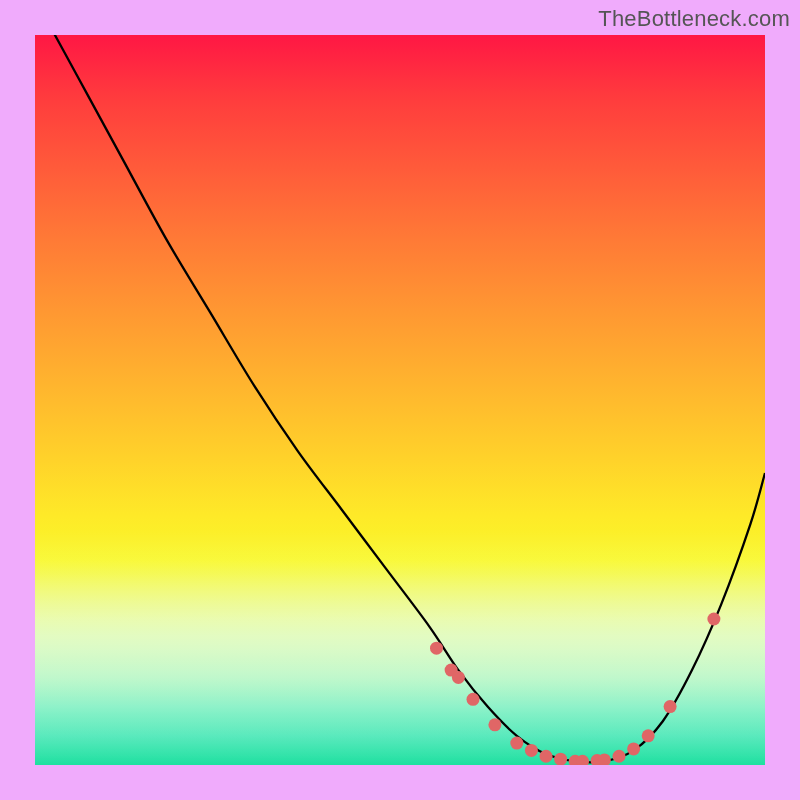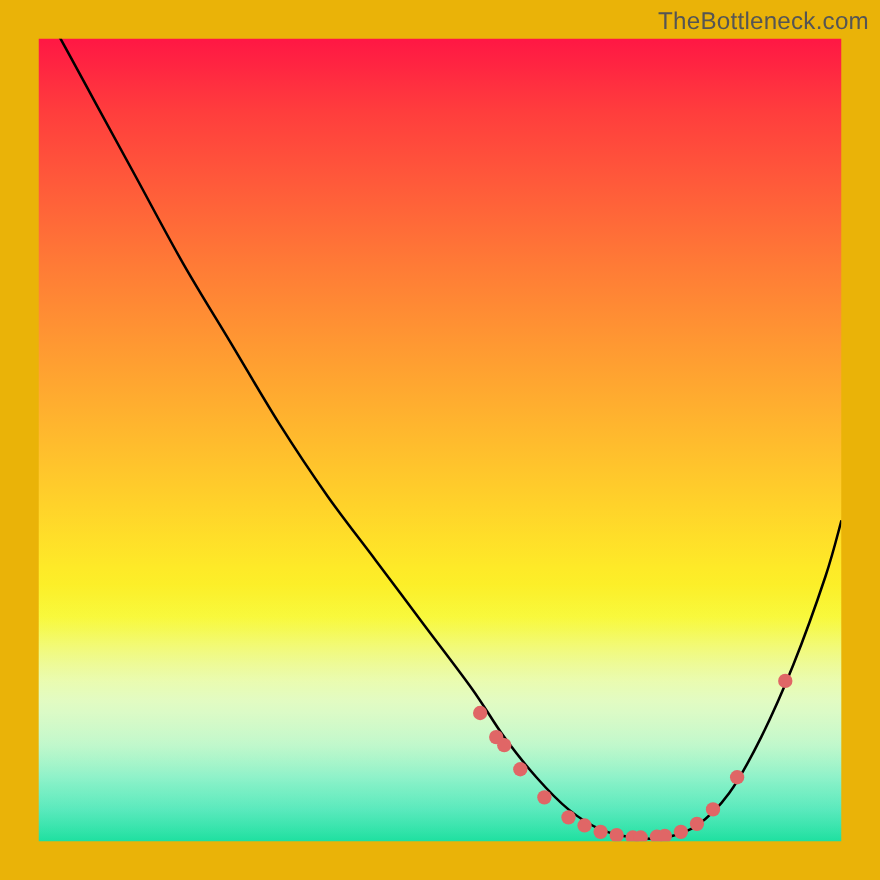--- a/index.html
+++ b/index.html
@@ -8,21 +8,21 @@
     background: #000;
     width: 800px;
     height: 800px;
     overflow: hidden;
     font-family: Arial, sans-serif;
   }
   .container {
     position: relative;
     width: 800px;
     height: 800px;
-    background: #eab308;
+    background: #f0abfc;
   }
   .watermark {
     position: absolute;
     top: 6px;
     right: 10px;
     color: #555;
     font-size: 22px;
     font-weight: 500;
     z-index: 10;
     letter-spacing: 0.2px;

